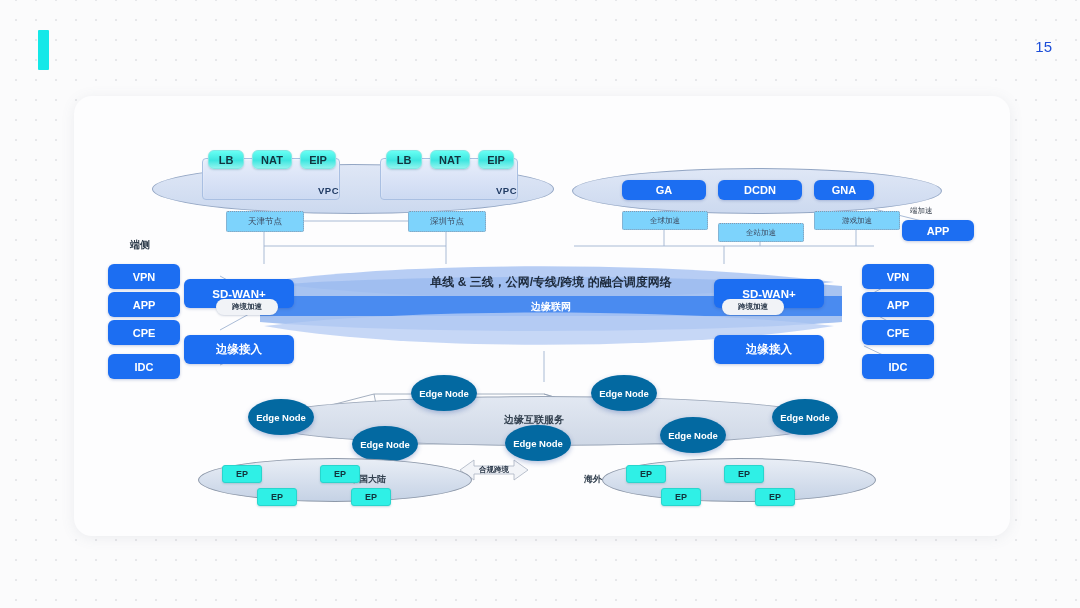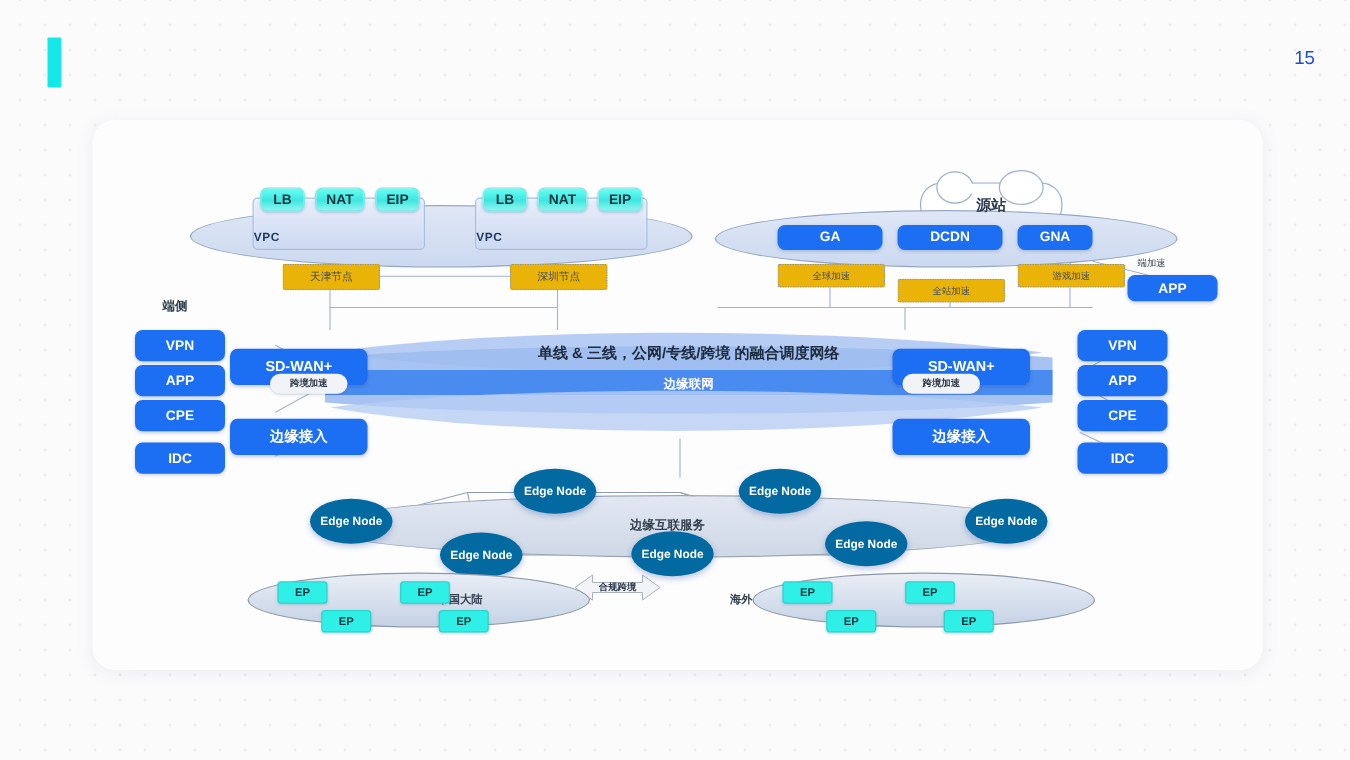--- a/index.html
+++ b/index.html
@@ -54,25 +54,25 @@
     border-radius:3px;font-size:9px;font-weight:bold;
     box-shadow:0 1px 2px rgba(40,120,140,.25);
   }
   .vpcbox{
     position:absolute;border-radius:4px;
     background:linear-gradient(180deg,#e8eefb 0%,#ccd9f2 100%);
     border:1px solid #a9bfe2;
     box-shadow:inset 0 1px 2px rgba(255,255,255,.6);
   }
   .vpclab{
-    position:absolute;width:100%;bottom:3px;text-align:left;
+    position:absolute;width:100%;bottom:3px;text-align:right;
     font-size:9.5px;font-weight:bold;color:#1f3a63;letter-spacing:.5px;
   }
   .dashbox{
-    position:absolute;border:1px dotted #8896ad;background:#eab308;
+    position:absolute;border:1px dotted #8896ad;background:#7dd3fc;
     display:flex;align-items:center;justify-content:center;
     font-size:8.5px;color:#3c4a60;border-radius:2px;text-align:center;
   }
   .dashbox.sm{font-size:7.5px;}
 
   .ellipse{
     position:absolute;border-radius:50%;
   }
   .ell-cloudtop{
     background:linear-gradient(180deg,#dfe7f6 0%,#ccd9ef 100%);
@@ -224,24 +224,20 @@
 
       <g>
         <path d="M386 374 L400 364 L400 370 L440 370 L440 364 L454 374 L440 384 L440 378 L400 378 L400 384 Z" fill="#f2f4f8" stroke="#a9b3c2" stroke-width="0.8"></path>
       </g>
 
       <g stroke="#9fb3d1" stroke-width="0.9" fill="none">
         <path d="M470 255 L470 286"></path>
       </g>
     </svg>
 
-    <div class="cloudshape" style="left:662px;top:50px;">
-      <div class="cloudmask"></div>
-      <span style="position:relative;z-index:2">源站</span>
-    </div>
 
     <div class="ellipse ell-cloudtop" style="left:78px;top:68px;width:400px;height:48px;"></div>
 
     <div class="vpcbox" style="left:128px;top:62px;width:136px;height:40px;">
       <div class="vpclab">VPC</div>
     </div>
     <div class="pill pill-cyan" style="left:134px;top:54px;width:34px;height:17px;">LB</div>
     <div class="pill pill-cyan" style="left:178px;top:54px;width:38px;height:17px;">NAT</div>
     <div class="pill pill-cyan" style="left:226px;top:54px;width:34px;height:17px;">EIP</div>
 

